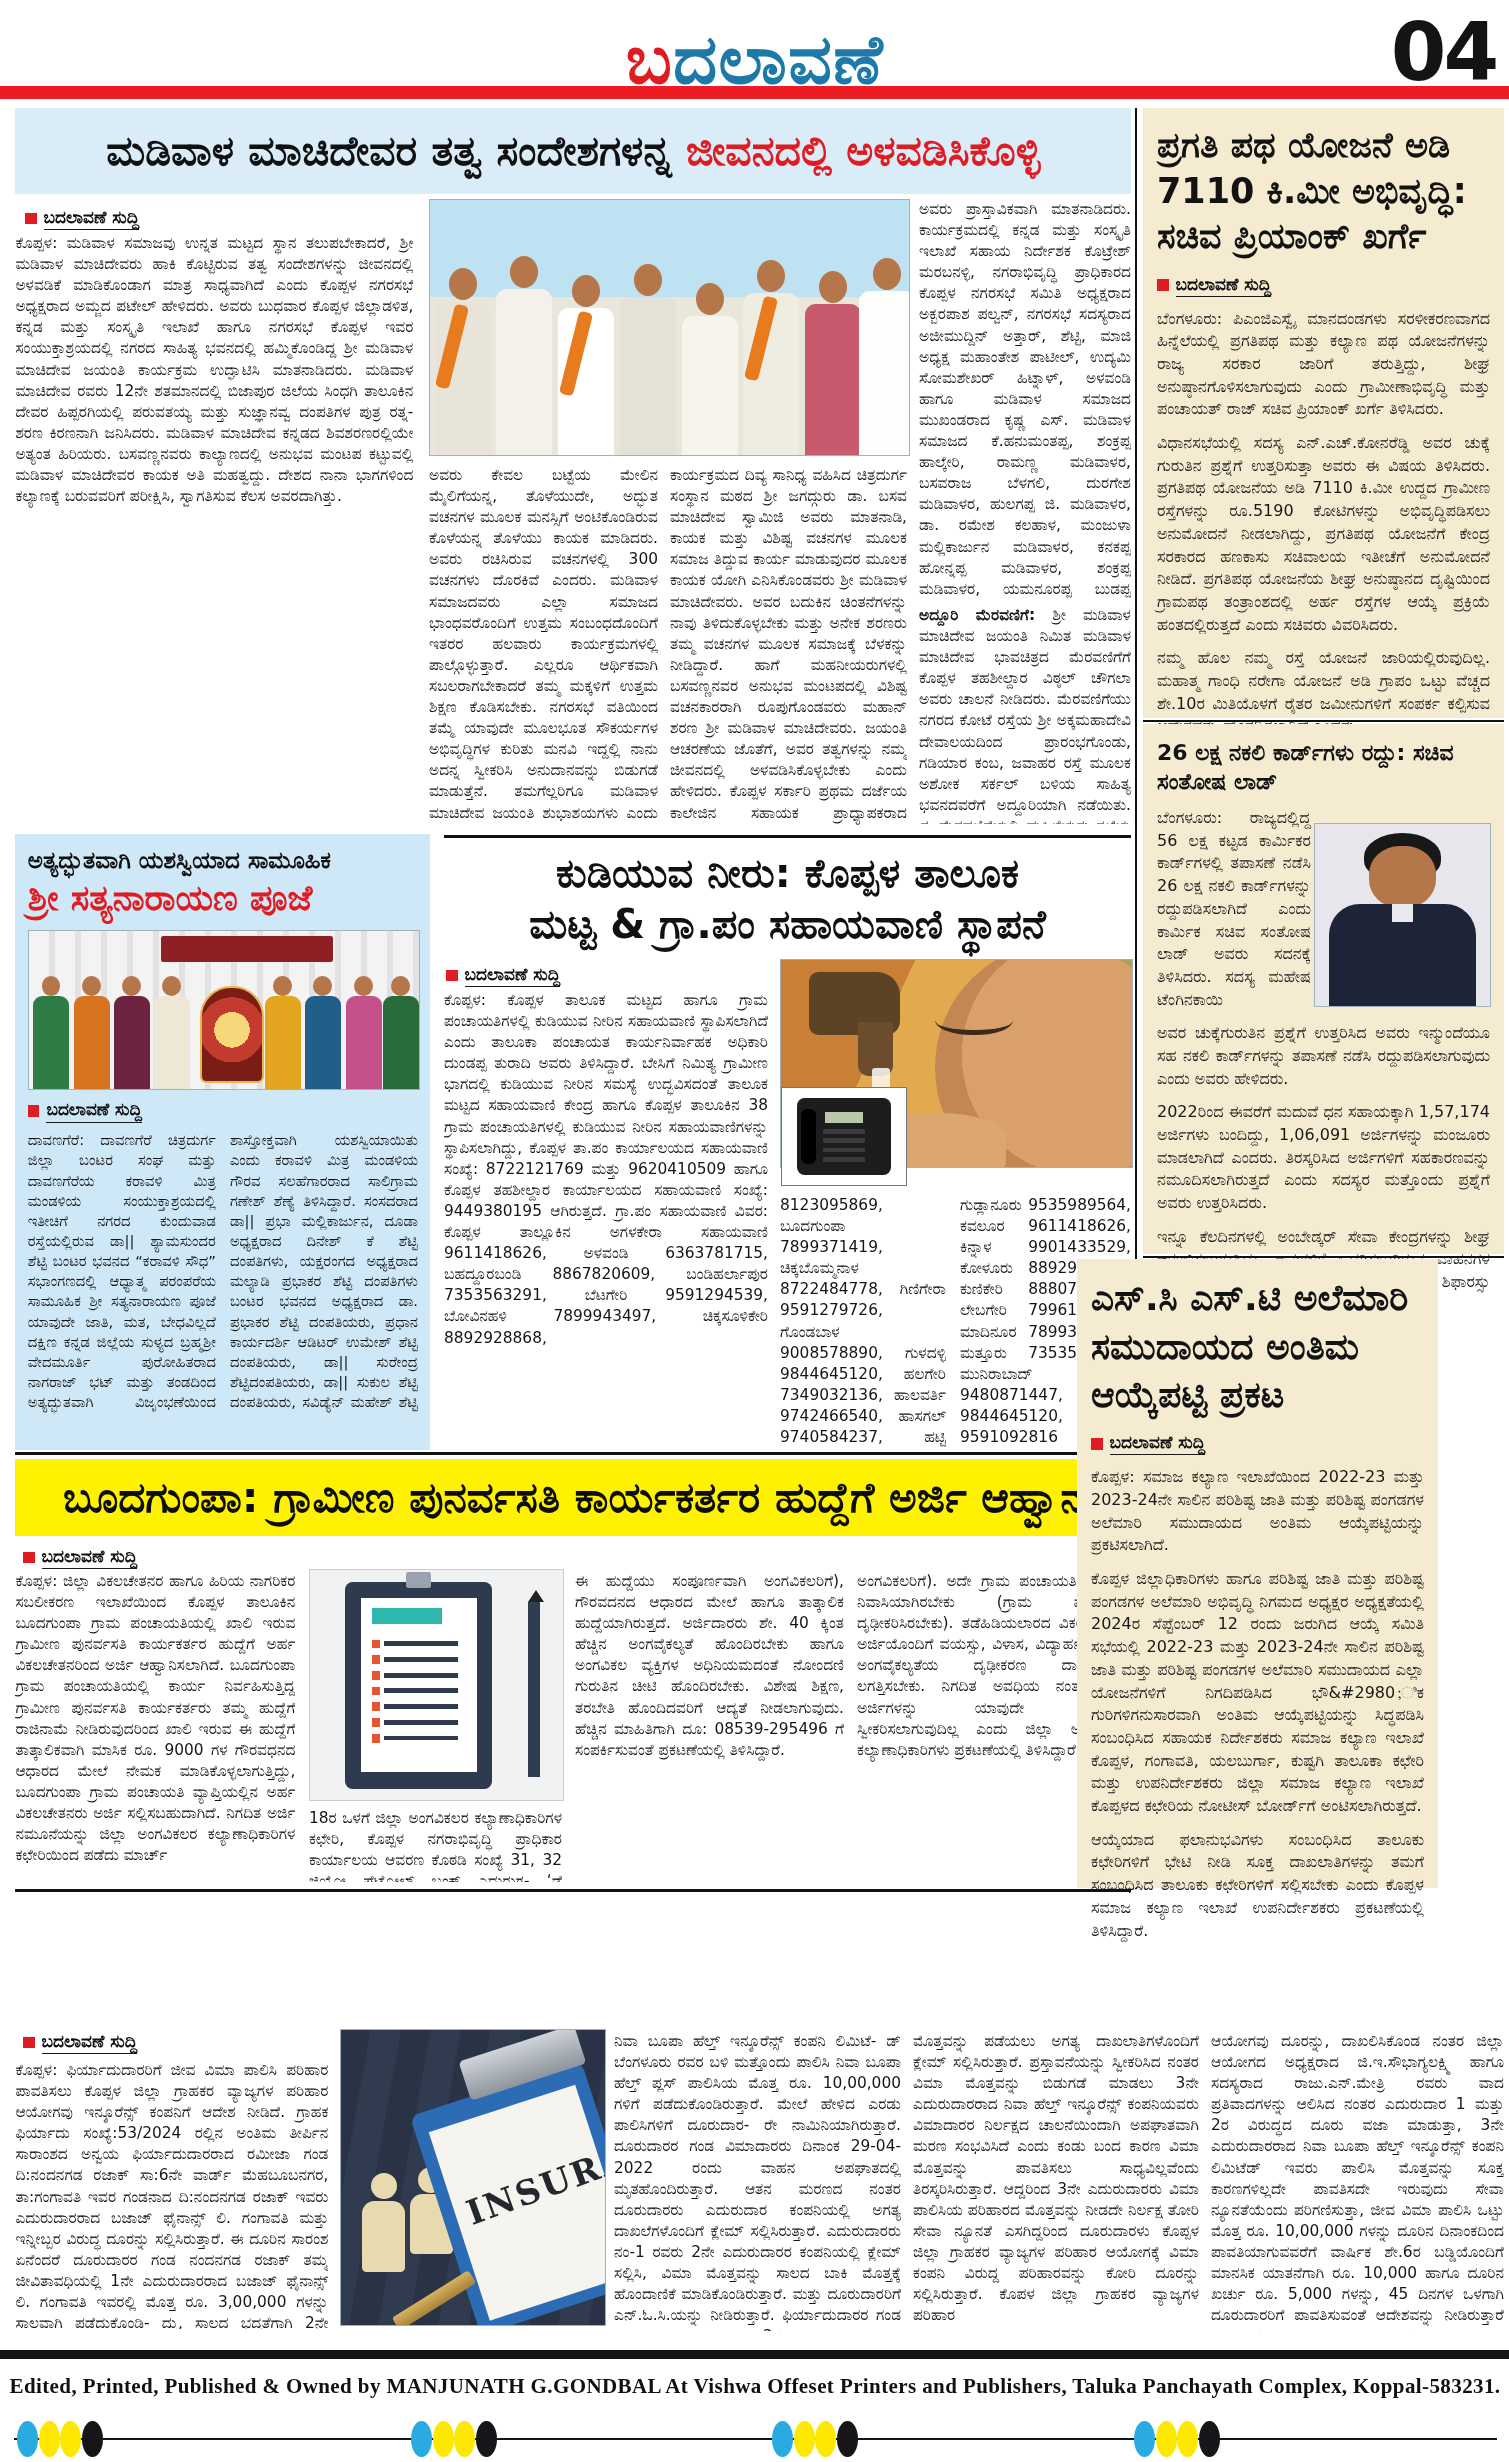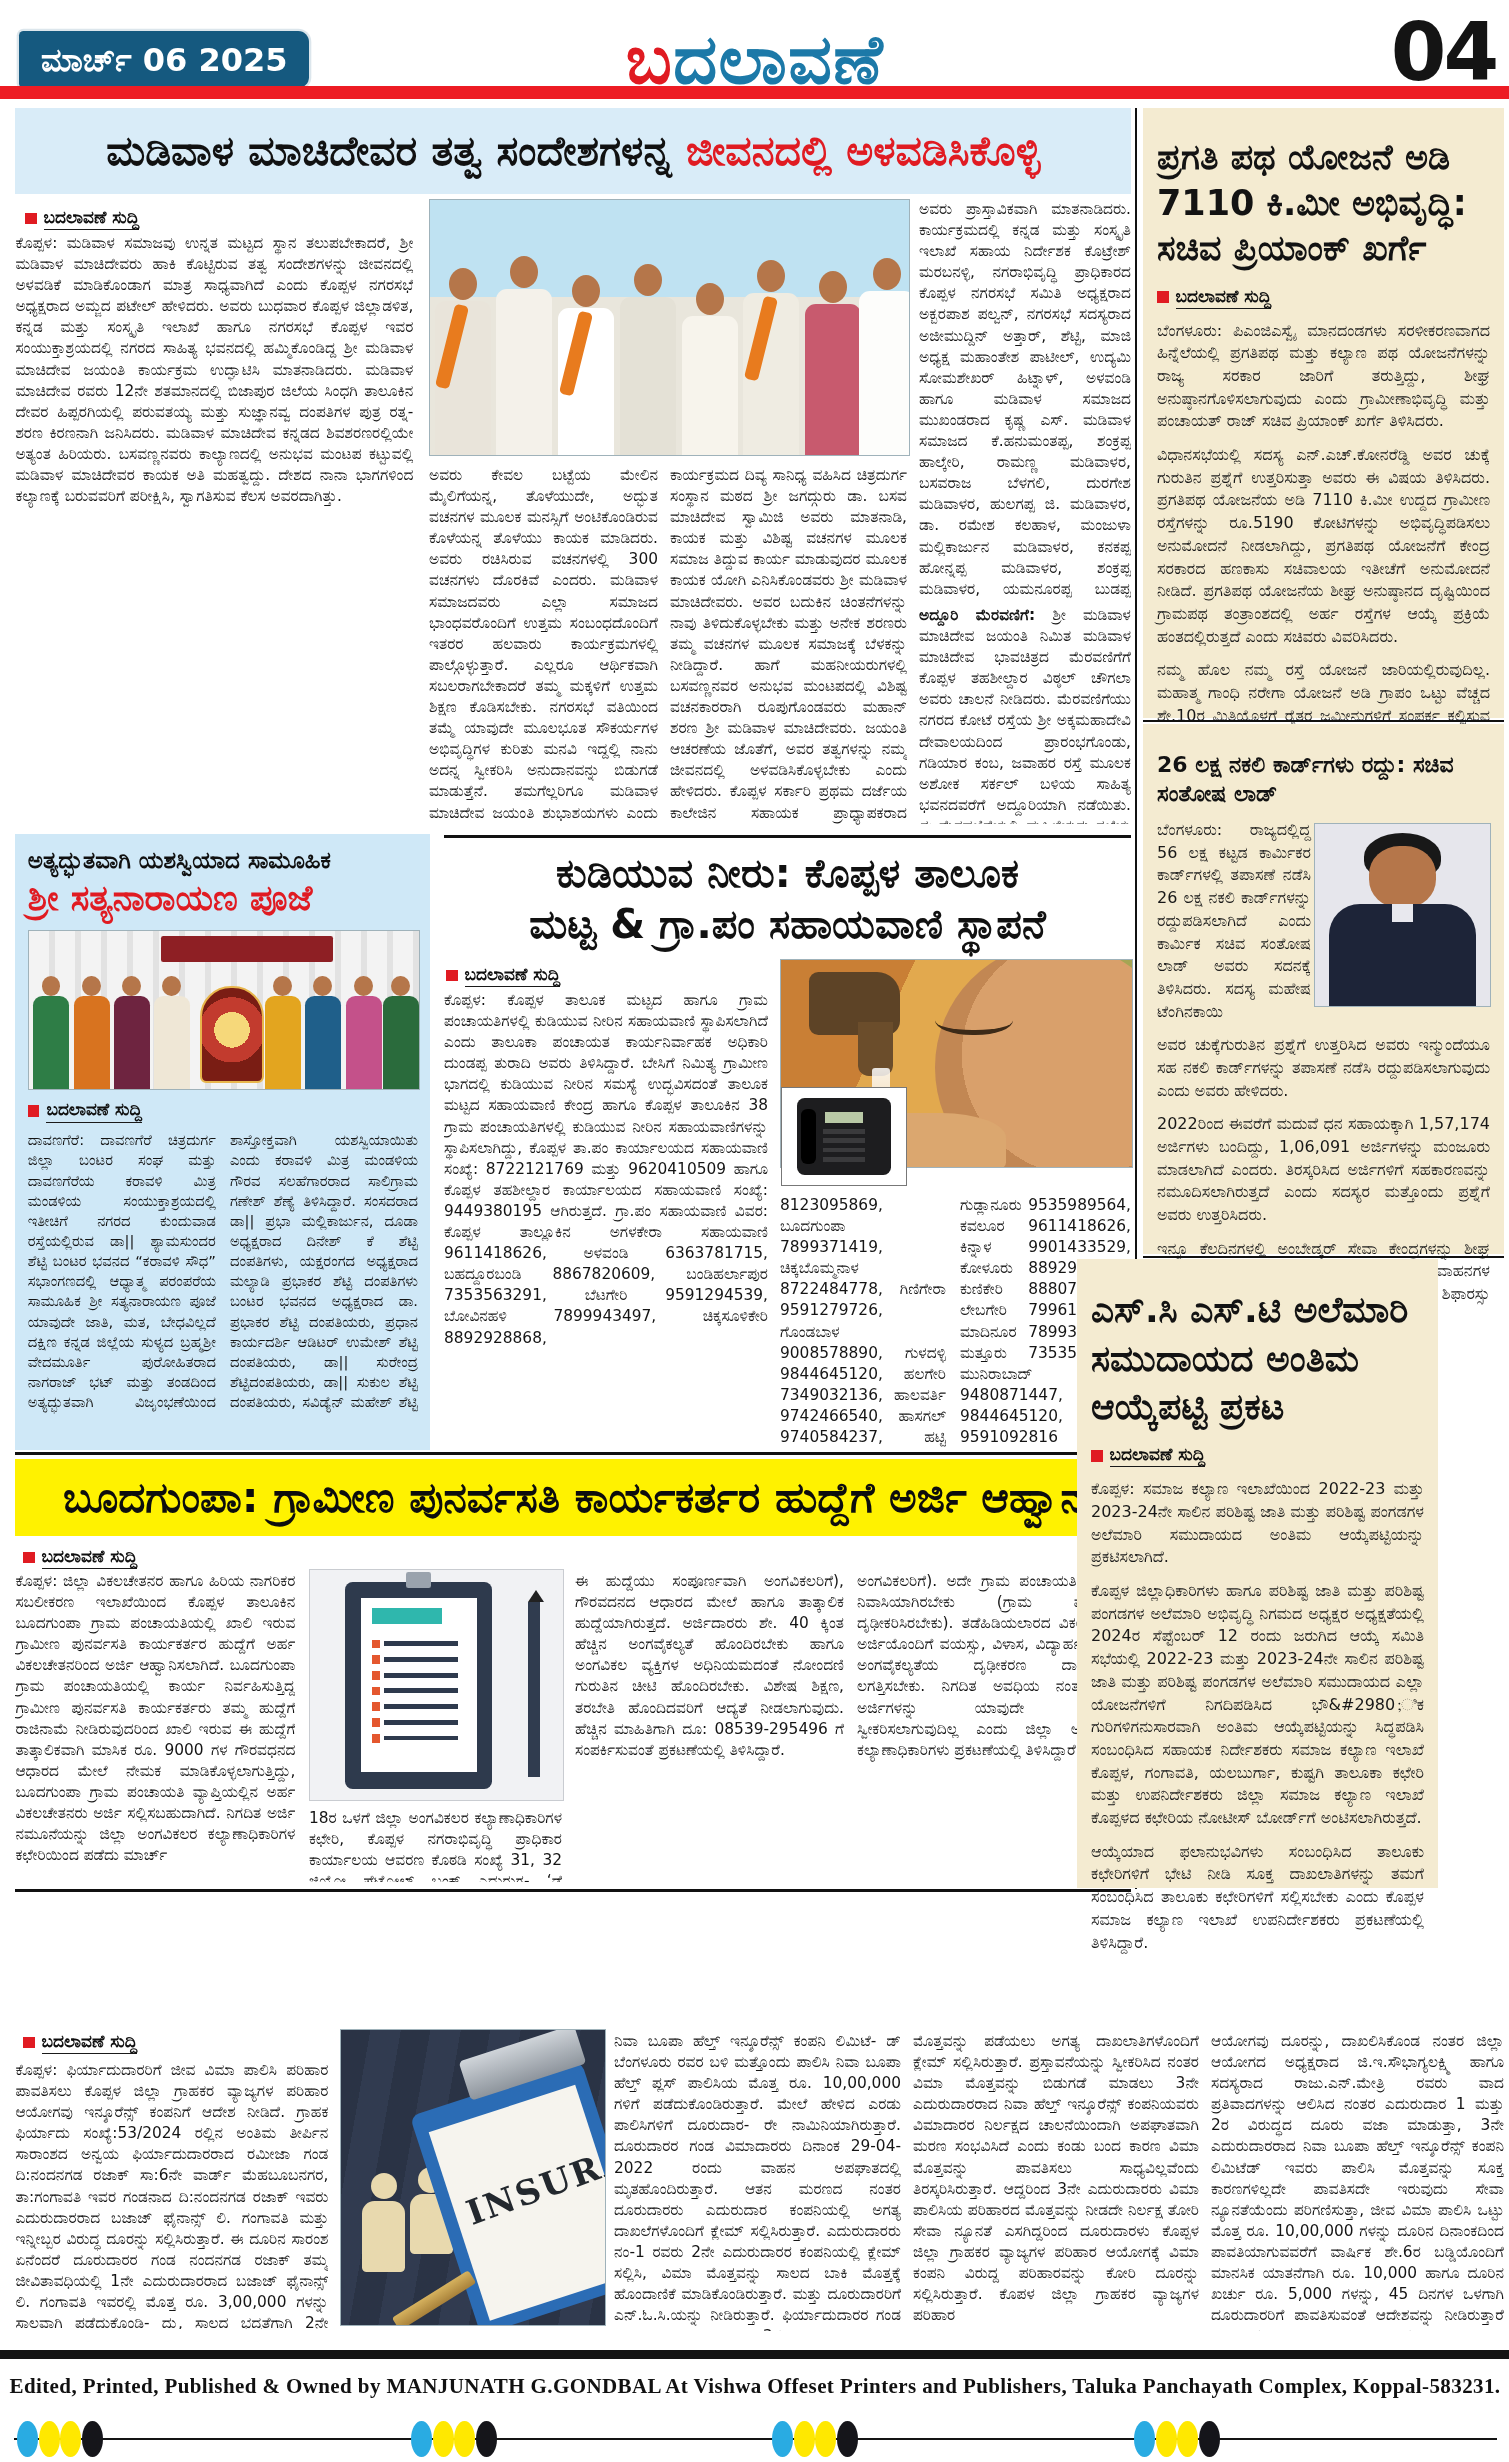--- a/index.html
+++ b/index.html
@@ -78,21 +78,21 @@
   .insscene{background:repeating-linear-gradient(100deg,#2a3345 0 29px,#313b50 29px 59px);}
   .cutout{position:absolute;bottom:18%;}
   .cutout .chead{width:26px;height:26px;border-radius:50%;background:#e8d9ae;margin:0 auto 1.5px;}
   .cutout .cbody{width:43px;height:71px;background:#e8d9ae;border-radius:12.4px 12.4px 4.6px 4.6px;}
   .insboard{position:absolute;right:-6%;top:18%;width:68%;height:78%;background:#2b6cb5;border-radius:9.3px;transform:rotate(-18deg);}
   .inspaper{position:absolute;left:7%;top:9%;width:86%;height:86%;background:#f6f4ee;}
   .inspaper .label{position:absolute;left:8%;top:34%;width:100%;font-size:34px;font-weight:bold;color:#23282e;transform:rotate(-2deg);letter-spacing:2.3px;font-family:"DejaVu Serif",serif;}
   .insclip{position:absolute;right:8%;top:4%;width:46%;height:14%;background:linear-gradient(#cfd4d9,#8d949c);border-radius:4.6px;transform:rotate(-18deg);}
   .goldpen{position:absolute;left:18%;bottom:6%;width:34%;height:5%;background:linear-gradient(#d6b25e,#a8813a);transform:rotate(-32deg);border-radius:3.1px;}
   
-  .side-box{background:#f4ebd1;box-sizing:border-box;padding:27px 14px;}
+  .side-box{background:#f4ebd1;box-sizing:border-box;padding:15px 14px;}
   .side-h{font-weight:bold;color:#131313;}
   .side-p{font-size:16px;line-height:1.42;text-align:justify;color:#181818;margin:0 0 10.8px;}
   .portrait{background:#e6e6ec;}
   .p-hair{position:absolute;left:28%;top:5%;width:44%;height:26%;background:#181818;border-radius:50% 50% 40% 40%;}
   .p-face{position:absolute;left:31%;top:12%;width:38%;height:34%;background:#b5764a;border-radius:46%;}
   .p-body{position:absolute;left:8%;top:44%;width:84%;height:56%;background:#1d2438;border-radius:31px 31px 0 0;}
   .p-collar{position:absolute;left:44%;top:44%;width:12%;height:10%;background:#e8e8ee;}
   
   .foot-bar{left:0;top:2350px;width:1510px;height:9.3px;background:#141414;}
   .foot-line{left:0;width:1510px;text-align:center;font-weight:bold;color:#111;font-size:21px;font-family:"Liberation Serif",serif;letter-spacing:0.4px;}
@@ -104,23 +104,20 @@
   .egroup i:nth-child(3){left:43px;background:#ffe800;}
   .egroup i:nth-child(4){left:65px;background:#15151a;}
 </style>
 </head>
 <body>
 
 <div id="page">
 
   <div class="abs masthead">
     <span class="first">ಬ</span><span class="rest">ದಲಾವಣೆ</span>
-  </div>
-  <div class="abs date-box">
-    <span>ಮಾರ್ಚ್ 06 2025</span>
   </div>
   <div class="abs page-num">04</div>
   <div class="abs red-bar"></div>
 
   <div class="abs a1-headbox">
     <div class="h"><span>ಮಡಿವಾಳ ಮಾಚಿದೇವರ ತತ್ವ ಸಂದೇಶಗಳನ್ನ </span><span class="red">ಜೀವನದಲ್ಲಿ ಅಳವಡಿಸಿಕೊಳ್ಳಿ</span></div>
   </div>
   <div class="abs byline" style="left:25px;top:207px;">
     <span class="sq"></span>
     <span class="txt">ಬದಲಾವಣೆ ಸುದ್ದಿ</span>

